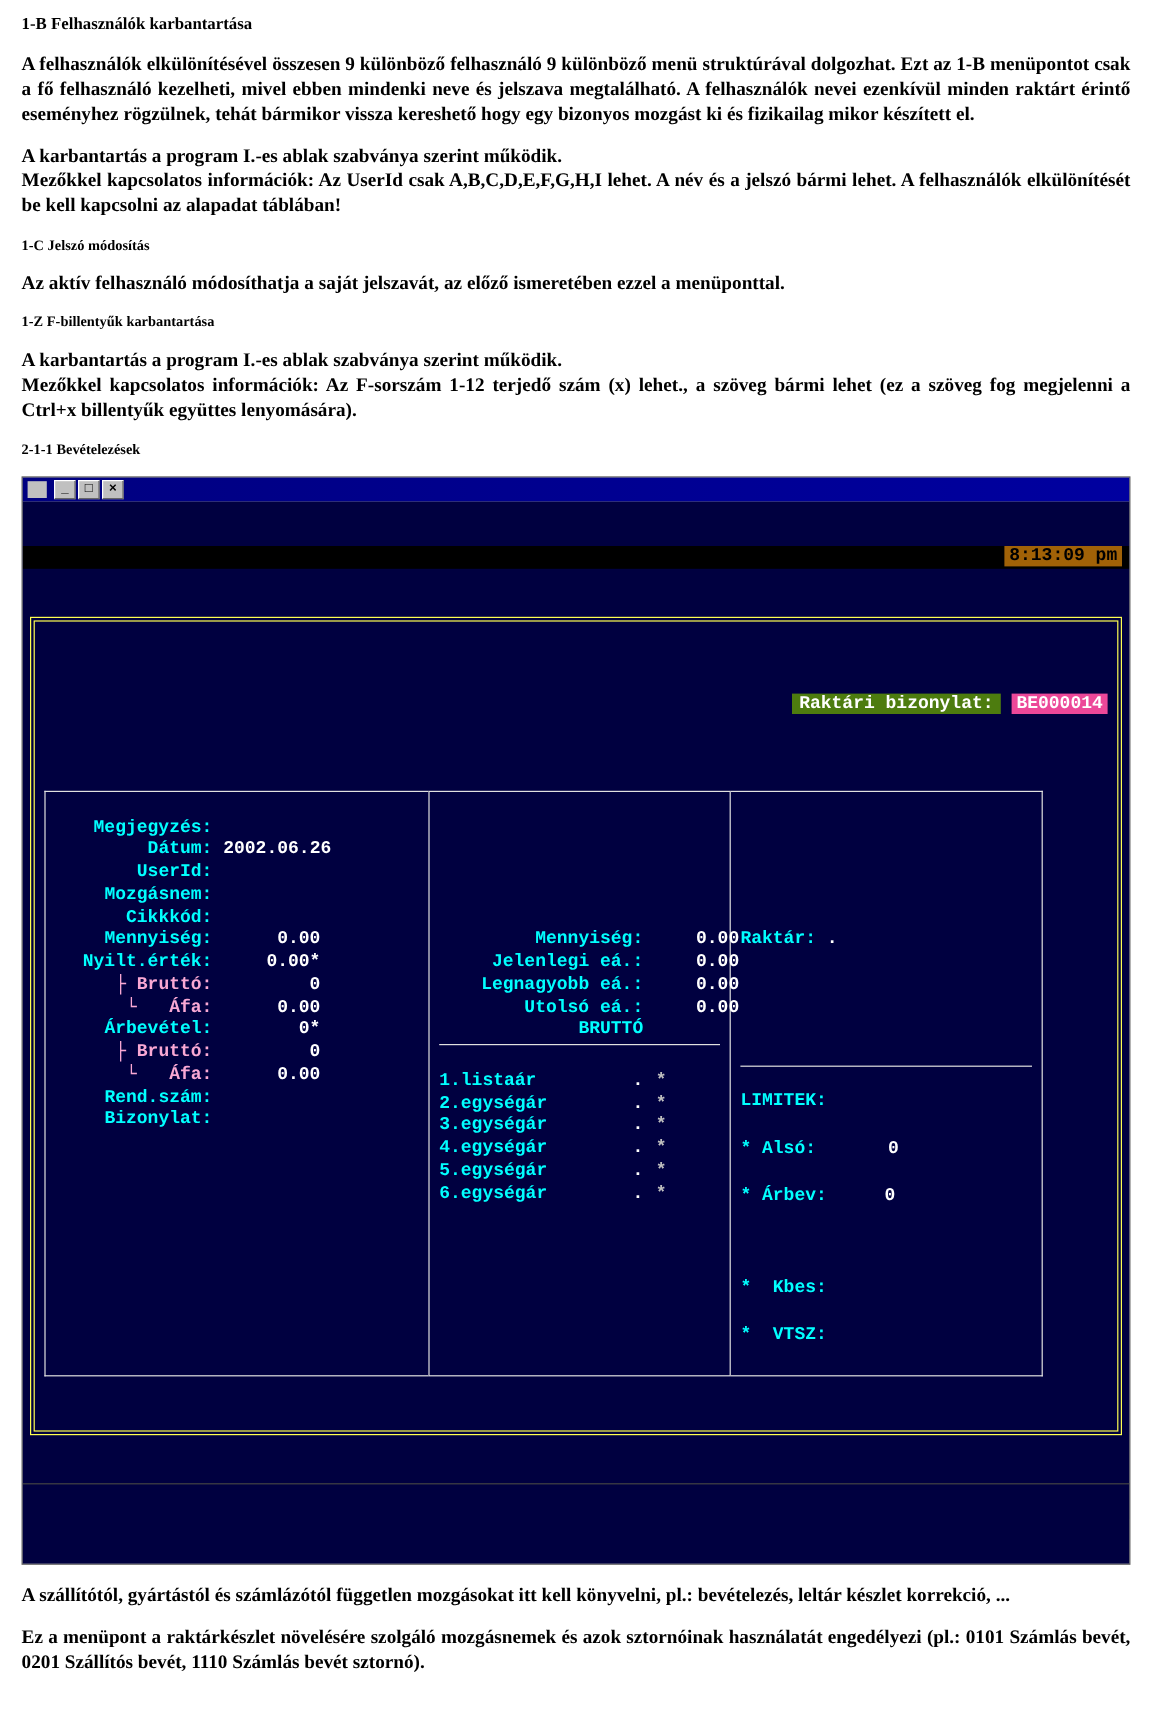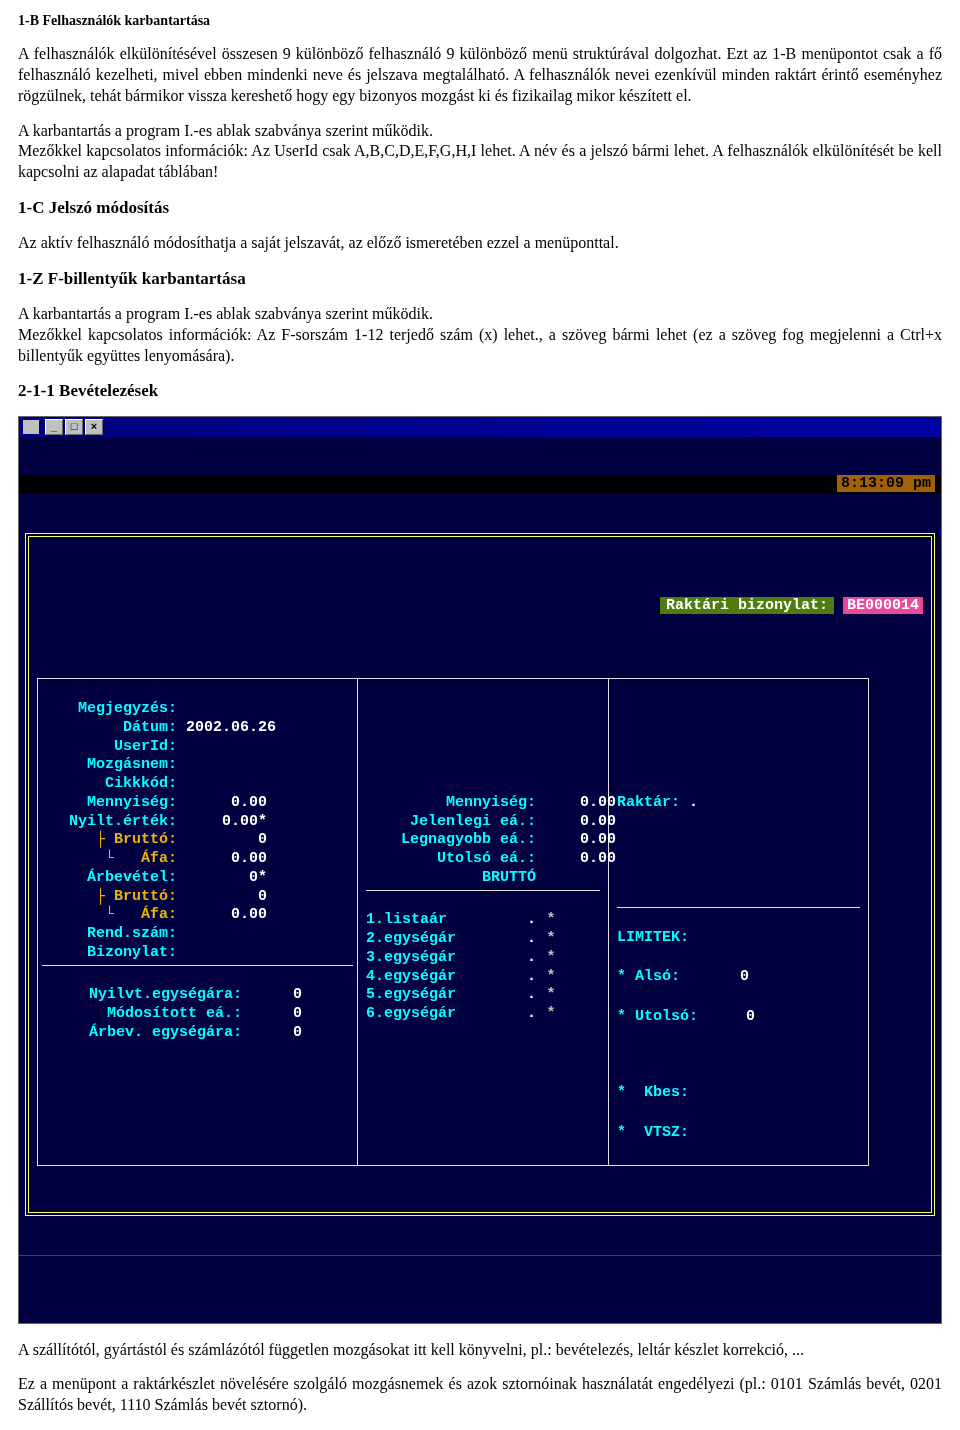--- a/index.html
+++ b/index.html
@@ -6,22 +6,22 @@
   body {
     font-family: "Times New Roman", serif;
     font-size: 16px;
     line-height: 1.3;
     color: #000;
     background: #fff;
     padding: 12px 18px;
     width: 960px;
   }
   .h1 { font-weight: bold; font-size: 14px; margin-bottom: 14px; }
-  .h2 { font-weight: bold; font-size: 17px; margin: 14px 0; }
-  p { text-align: justify; margin-bottom: 14px; }
+  .h2 { font-weight: bold; font-size: 12px; margin: 14px 0; }
+  p { text-align: justify; margin-bottom: 14px; font-weight: bold; }
   p.nomargin { margin-bottom: 0; }
   .dos-window {
     background: #c0c0c0;
     border: 1px solid #666;
     margin-top: 6px;
     margin-bottom: 16px;
     font-family: "Courier New", monospace;
     font-size: 15px;
     font-weight: bold;
     user-select: none;
@@ -109,21 +109,21 @@
   }
   .col {
     border: 1px solid #e0e0e0;
   }
   .col1 { width: 320px; border-right: none; padding: 2px 4px; }
   .col2 { width: 252px; padding: 2px 8px; }
   .col3 { width: 260px; border-left: none; padding: 2px 8px; }
   .lbl { color: #00ffff; text-align: right; display: inline-block; }
   .lbl.w120 { width: 135px; }
   .val { color: #ffffff; display: inline-block; text-align: right; width: 90px; }
-  .sub { color: #eab308; }
+  .sub { color: #f9a8d4; }
   .col2 .lbl { width: 170px; }
   .col2 .val { width: 80px; }
   .col2b {
     border-top: 1px solid #e0e0e0;
     margin-top: 2px; padding-top: 2px;
   }
   .col2b .lbl2 { color: #00ffff; width: 120px; display:inline-block; }
   .col2b .val2 { color: #ffffff; width: 50px; display:inline-block; text-align:right; }
   .col2b .star2 { color: #c0c0c0; width: 30px; display:inline-block; text-align:center; }
   .col3 .lbl3 { color: #00ffff; }
@@ -175,25 +175,21 @@
 <span class="lbl w120">Cikkkód:</span>
 <span class="lbl w120">Mennyiség:</span><span class="val">0.00</span>
 <span class="lbl w120">Nyilt.érték:</span><span class="val">0.00*</span>
 <span class="sub" style="width:135px;display:inline-block;text-align:right">├ Bruttó:</span><span class="val">0</span>
 <span class="sub" style="width:135px;display:inline-block;text-align:right">└   Áfa:</span><span class="val">0.00</span>
 <span class="lbl w120">Árbevétel:</span><span class="val">0*</span>
 <span class="sub" style="width:135px;display:inline-block;text-align:right">├ Bruttó:</span><span class="val">0</span>
 <span class="sub" style="width:135px;display:inline-block;text-align:right">└   Áfa:</span><span class="val">0.00</span>
 <span class="lbl w120">Rend.szám:</span>
 <span class="lbl w120">Bizonylat:</span>
-<div style="border-top:1px solid #e0e0e0;margin-top:2px;padding-top:2px">
-<span class="lbl" style="width:200px">Nyilvt.egységára:</span><span class="val" style="width:60px">0</span>
-<span class="lbl" style="width:200px">Módosított eá.:</span><span class="val" style="width:60px">0</span>
-<span class="lbl" style="width:200px">Árbev. egységára:</span><span class="val" style="width:60px">0</span>
-</div></div>
+</div>
         <div class="col col2">
 <div style="height:75px"></div>
 <span class="lbl">Mennyiség:</span><span class="val">0.00</span>
 <span class="lbl">Jelenlegi eá.:</span><span class="val">0.00</span>
 <span class="lbl">Legnagyobb eá.:</span><span class="val">0.00</span>
 <span class="lbl">Utolsó eá.:</span><span class="val">0.00</span>
 <span class="lbl">BRUTTÓ</span>
 <div class="col2b">
 <span class="lbl2">1.listaár</span><span class="val2">.</span><span class="star2">*</span>
 <span class="lbl2">2.egységár</span><span class="val2">.</span><span class="star2">*</span>
@@ -202,21 +198,21 @@
 <span class="lbl2">5.egységár</span><span class="val2">.</span><span class="star2">*</span>
 <span class="lbl2">6.egységár</span><span class="val2">.</span><span class="star2">*</span>
 </div></div>
         <div class="col col3">
 <div style="height:75px"></div>
 <div class="item"><span class="lbl3">Raktár:</span> <span class="val3">.</span></div>
 <div style="height:55px"></div>
 <div style="border-top:1px solid #e0e0e0;padding-top:2px">
 <div class="item"><span class="lbl3">LIMITEK:</span></div>
 <div class="item"><span class="lbl3">* Alsó:</span> <span class="val3" style="display:inline-block;width:60px;text-align:right">0</span></div>
-<div class="item"><span class="lbl3">* Utolsó:</span> <span class="val3" style="display:inline-block;width:48px;text-align:right">0</span></div>
+<div class="item"><span class="lbl3">* Árbev:</span> <span class="val3" style="display:inline-block;width:48px;text-align:right">0</span></div>
 <div style="height:18px"></div>
 <div class="item"><span class="lbl3">*  Kbes:</span></div>
 <div class="item"><span class="lbl3">*  VTSZ:</span></div>
 </div></div>
       </div>
     </div>
     <div class="statusbar"></div>
   </div>
 </div>
 

